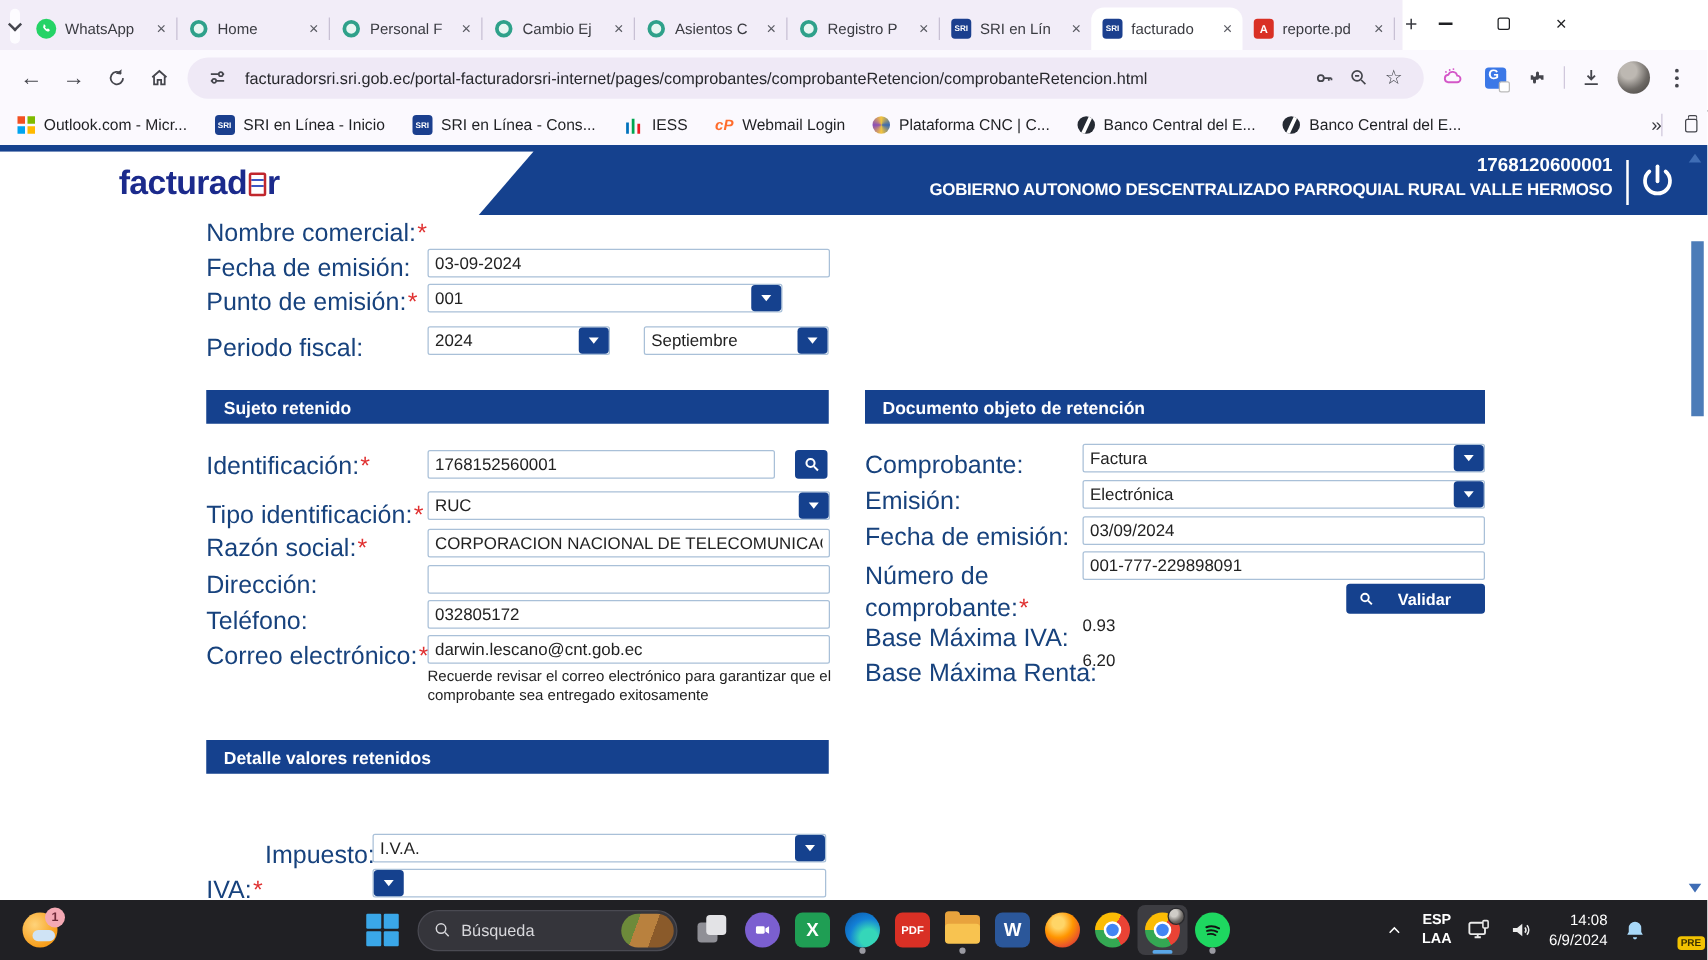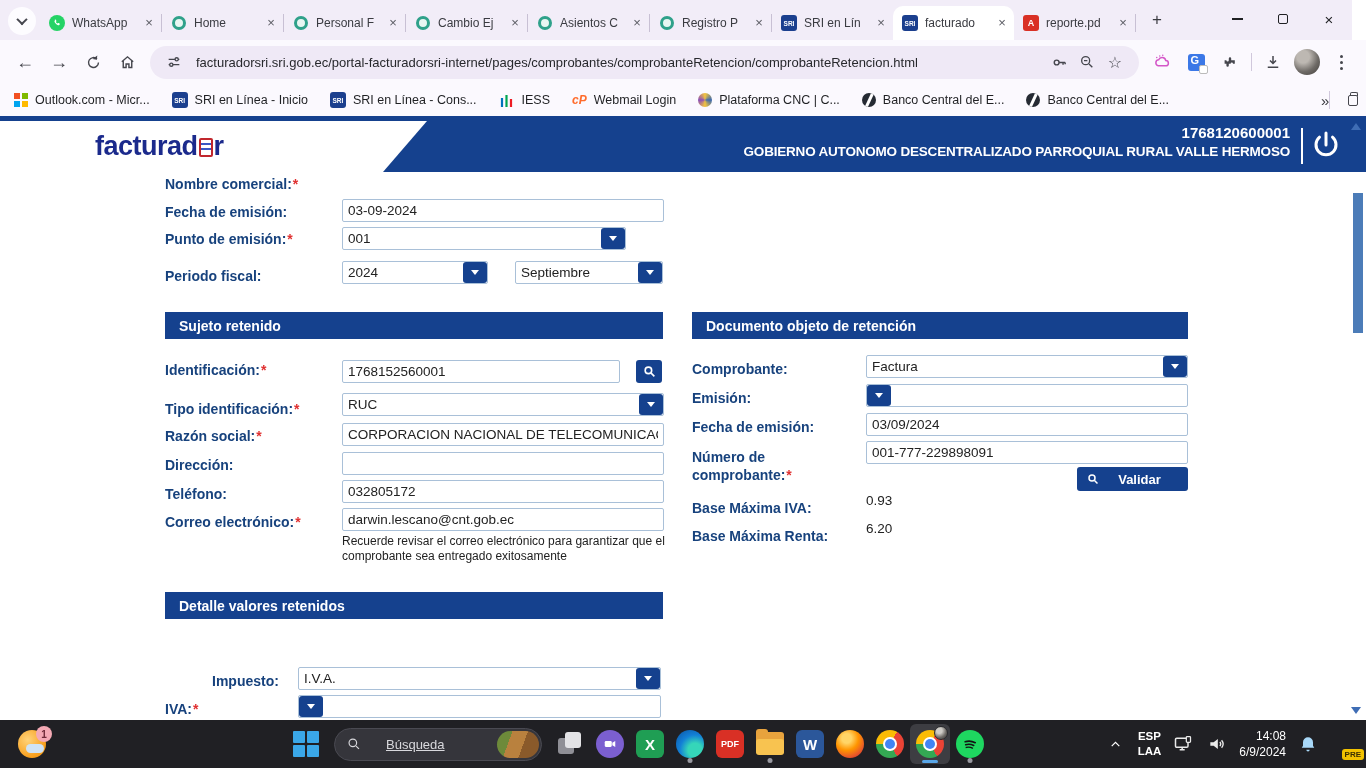--- a/index.html
+++ b/index.html
@@ -3,21 +3,21 @@
 <meta charset="utf-8">
 <style>
   * { box-sizing: border-box; }
   html,body { margin:0; padding:0; }
   body {
     width:1366px; height:768px; overflow:hidden; position:relative;
     font-family:"Liberation Sans", sans-serif; background:#fff;
   }
 
   
-  #tabbar { position:absolute; top:0; left:0; width:1352px; height:40px;
+  #tabbar { position:absolute; top:0; left:0; width:1122px; height:40px;
     background:#f2edf8; display:flex; align-items:flex-end; }
   .tabsearch { width:28px; height:28px; margin:0 4px 5px 8px; background:#fdfcff;
     border-radius:14px; display:flex; align-items:center; justify-content:center; }
   .chev-down { width:8px; height:8px; border-right:2px solid #46474f; border-bottom:2px solid #46474f;
     transform:rotate(45deg) translate(-1px,-1px); }
   .tab { width:121px; height:34px; display:flex; align-items:center; padding:0 4px 0 9px;
     border-radius:10px 10px 0 0; position:relative; flex:none; }
   .tab.active { background:#fff; }
   .tab-title { flex:1; font-size:12px; color:#3a3b41; white-space:nowrap; overflow:hidden; margin:0 2px 0 7px; }
   .tab-close { width:16px; height:16px; line-height:15px; text-align:center; font-size:13px;
@@ -81,21 +81,21 @@
     letter-spacing:-0.5px; display:flex; align-items:center; }
   .logo-doc { width:14px; height:19px; border:2px solid #c1272d; border-radius:2px; margin:2px 1px 0 1px;
     background:linear-gradient(#fff 3px, #3a57c4 3px, #3a57c4 5px, #fff 5px, #fff 8px, #3a57c4 8px, #3a57c4 10px, #fff 10px); }
   .head-ruc { position:absolute; top:124px; right:76px; color:#fff; font-size:15px; font-weight:bold; text-align:right; }
   .head-entity { position:absolute; top:144px; right:76px; color:#fff; font-size:13.5px; font-weight:bold;
     letter-spacing:-0.2px; text-align:right; }
   .head-div { position:absolute; top:128px; left:1301px; width:2px; height:36px; background:#fff; }
   .power { position:absolute; top:127px; left:1308px; width:36px; height:36px; }
 
   
-  .flabel { position:absolute; font-size:14px; font-weight:bold; color:#17427d; white-space:nowrap; }
+  .flabel { position:absolute; font-size:20px; font-weight:normal; color:#17427d; white-space:nowrap; }
   .ast { color:#e03131; margin-left:1px; }
   .inp { position:absolute; height:23px; border:1px solid #a9c0d8; background:#fff; font-size:13.5px;
     color:#222; padding:2px 5px; font-family:"Liberation Sans", sans-serif; border-radius:2px; }
   .sel { position:absolute; height:23px; border:1px solid #a9c0d8; background:#fff; border-radius:2px;
     display:flex; align-items:center; }
   .sel-text { flex:1; font-size:13.5px; color:#222; padding-left:5px; white-space:nowrap; overflow:hidden; }
   .sel-btn { width:24px; height:21px; background:#15418e; border-radius:3px; display:flex;
     align-items:center; justify-content:center; flex:none; }
   .tri-down { width:0; height:0; border-left:4px solid transparent; border-right:4px solid transparent;
     border-top:5px solid #fff; }
@@ -129,21 +129,21 @@
     position:relative; flex:none; }
   .tb-slot .rundot { position:absolute; bottom:1px; left:50%; transform:translateX(-50%);
     width:5px; height:5px; border-radius:3px; background:#9a9aa2; }
   .tb-slot.activeapp { background:#3d3d42; border-radius:6px; }
   .tb-slot.activeapp .runbar { position:absolute; bottom:1px; left:50%; transform:translateX(-50%);
     width:16px; height:3px; border-radius:2px; background:#5aa7e8; }
   .start-grid { width:26px; height:26px; display:grid; grid-template-columns:12px 12px; grid-template-rows:12px 12px; gap:2px; }
   .start-grid i { background:#3aa7e8; border-radius:1px; }
   .tb-search { width:208px; height:33px; background:#35353b; border:1px solid #4a4a52; border-radius:17px;
     display:flex; align-items:center; margin:0 8px; padding:0 2px 0 12px; }
-  .tb-search-txt { flex:1; color:#d8d8dc; font-size:13px; margin-left:25px;text-decoration:underline; }
+  .tb-search-txt { flex:1; color:#d8d8dc; font-size:13px; margin-left:8px; }
   .tb-search-img { width:42px; height:27px; border-radius:14px;
     background:linear-gradient(110deg, #6d8a3a 0 30%, #b9813e 30% 60%, #8a5a2a 60%); }
   .ticon28 { width:28px; height:28px; }
   .taskview { position:relative; width:24px; height:24px; }
   .taskview i { position:absolute; width:16px; height:16px; border-radius:3px; background:#e3e3e6; }
   .taskview i:nth-child(1){ left:0; top:6px; background:#8f8f96; }
   .taskview i:nth-child(2){ left:7px; top:0; }
   .circle { border-radius:50%; }
   .vid-app { background:#7b5fd0; display:flex; align-items:center; justify-content:center; }
   .excel { background:#1f9e54; border-radius:6px; color:#fff; font-weight:bold; font-size:15px;
@@ -507,20 +507,21 @@
 <div class="flabel" style="left:692px; top:361px;"><span>Comprobante:</span></div>
 <div class="sel" style="left:866px; top:355px; width:322px;justify-content:flex-end;">
   <span class="sel-text">Factura</span>
   <span class="sel-btn">
       <span class="tri-down"></span>
     </span>
 </div>
 
 <div class="flabel" style="left:692px; top:390px;"><span>Emisión:</span></div>
 <div class="sel" style="left:866px; top:384px; width:322px;">
+  <span class="sel-text">Electrónica</span>
   <span class="sel-btn">
       <span class="tri-down"></span>
     </span>
 </div>
 
 <div class="flabel" style="left:692px; top:419px;"><span>Fecha de emisión:</span></div>
 <input class="inp" style="left: 866px; top: 413px; width: 322px;" value="03/09/2024">
 
 <div class="flabel" style="left:692px; top:448px; width:130px; white-space:normal; line-height:1.3;">
   <span>Número de comprobante:</span><span class="ast">*</span>

